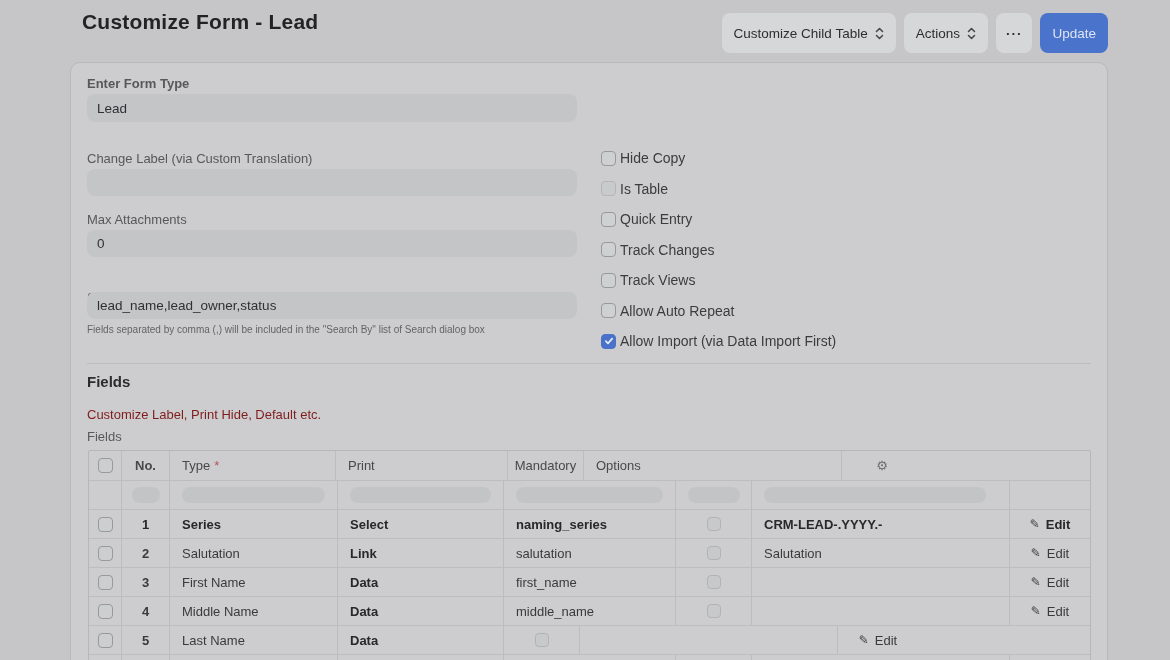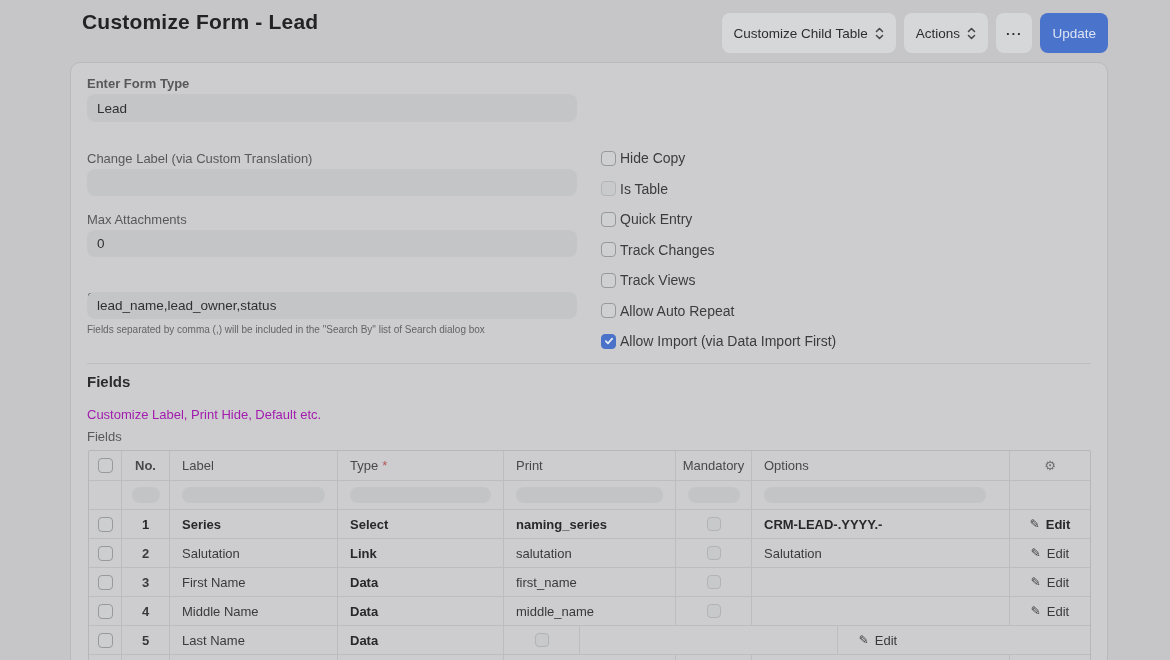--- a/index.html
+++ b/index.html
@@ -47,21 +47,21 @@
   .cb {
     width:15px; height:15px; border:1px solid #98999b; border-radius:4px;
     background:#cfd0d1; display:inline-flex; align-items:center; justify-content:center; flex:0 0 auto;
   }
   .cb.disabled { border-color:#b4b5b7; background:#c9cacb; }
   .cb.checked { background:#4a72c8; border-color:#4a72c8; }
   .cbrow .cb-label { font-size:14px; color:#3c3c3e; }
   
   .divider { position:absolute; left:16px; right:16px; top:300px; border-top:1px solid #bdbdbf; }
   .section-title { position:absolute; left:16px; top:310px; font-size:15px; font-weight:700; color:#2c2c2e; }
-  .section-desc { position:absolute; left:16px; top:344px; font-size:13px; color:#a21caf; }
+  .section-desc { position:absolute; left:16px; top:344px; font-size:13px; color:#7f1d1d; }
   .grid-label { position:absolute; left:16px; top:366px; font-size:13px; color:#58585a; }
   
   .grid {
     position:absolute; left:17px; top:387px; width:1003px;
     border:1px solid #b6b7b9; border-radius:2px; background:#cdcdcf;
   }
   .grow { display:flex; border-bottom:1px solid #bcbdbf; }
   .grow:last-child { border-bottom:none; }
   .cell {
     display:flex; align-items:center; padding:0 12px;
@@ -171,21 +171,20 @@
   <div class="section-desc">Customize Label, Print Hide, Default etc.</div>
   <div class="grid-label">Fields</div>
 
   <div class="grid">
 
     <div class="grow ghead">
       <div class="cell c0">
           <span class="row-cb"></span>
         </div>
       <div class="cell c1">No.</div>
-      <div class="cell c2">Label</div>
       <div class="cell c3">
         <span>Type</span>
         <span class="req">*</span>
       </div>
       <div class="cell c4">Print</div>
       <div class="cell c5">Mandatory</div>
       <div class="cell c6">Options</div>
       <div class="cell c7">
           <span class="gear">⚙</span>
         </div>

